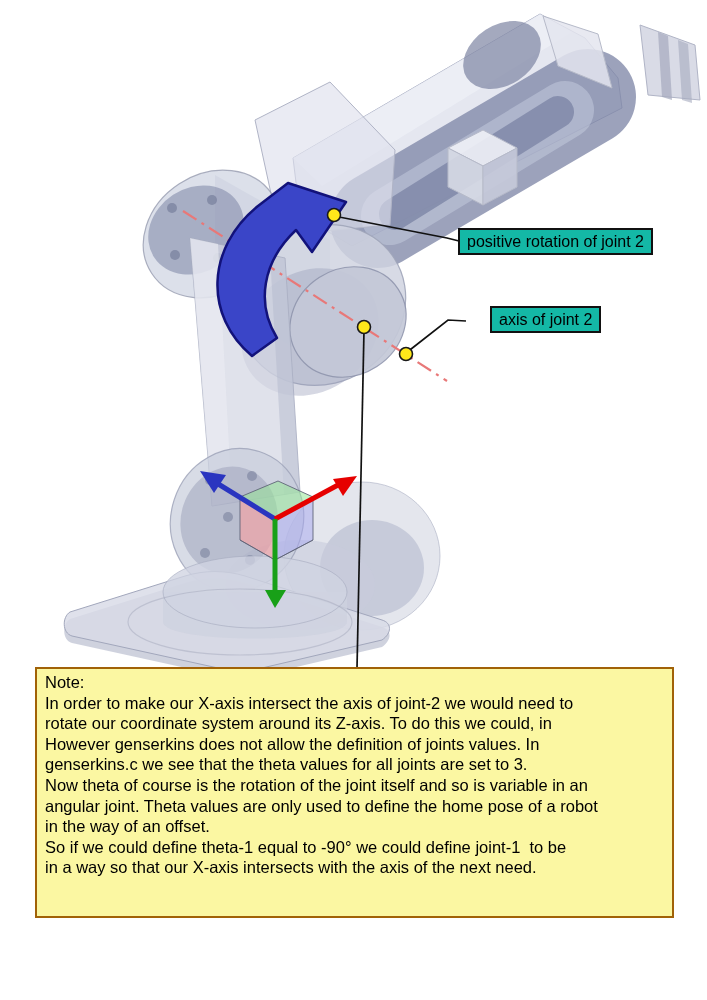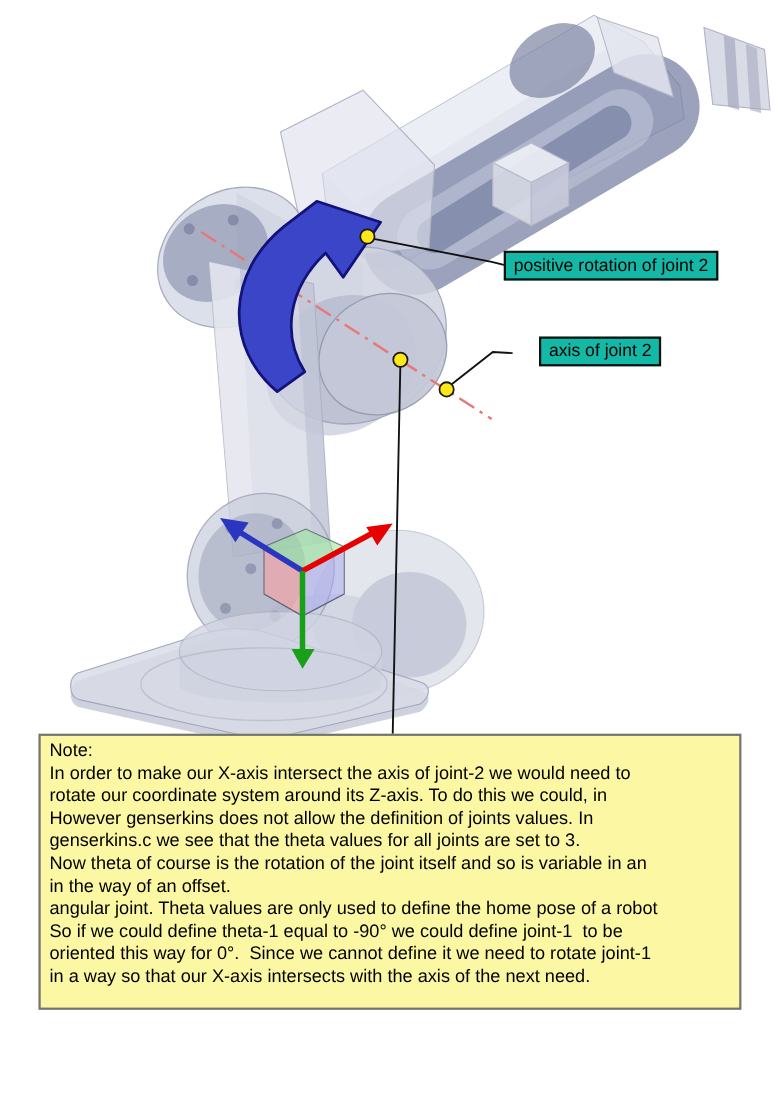--- a/index.html
+++ b/index.html
@@ -23,21 +23,21 @@
     z-index: 5;
     text-align: right;
   }
   #callout-rotation { left: 458px; top: 228px; }
   #callout-axis     { left: 466px; top: 306px; margin-left: 24px; }
   .note-box {
     position: absolute;
     left: 35px; top: 667px;
     width: 619px; height: 238px;
     background: #fbf7a2;
-    border: 2px solid #737373;
+    border: 2px solid #a16207;
     color: #000000;
     font-size: 16.5px;
     line-height: 20.6px;
     padding: 3px 8px 6px 8px;
     z-index: 4;
   }
   .note-line { white-space: pre-wrap; }
 </style>
 </head>
 <body>
@@ -154,18 +154,17 @@
 
 <div class="callout" id="callout-axis">axis of joint 2</div>
 
 <div class="note-box">
   <div class="note-line">Note:</div>
   <div class="note-line">In order to make our X-axis intersect the axis of joint-2 we would need to</div>
   <div class="note-line">rotate our coordinate system around its Z-axis. To do this we could, in</div>
   <div class="note-line">However genserkins does not allow the definition of joints values. In</div>
   <div class="note-line">genserkins.c we see that the theta values for all joints are set to 3.</div>
   <div class="note-line">Now theta of course is the rotation of the joint itself and so is variable in an</div>
+  <div class="note-line">angular joint. Theta values are only used to define the home pose of a robot</div>
   <div class="note-line">in the way of an offset.</div>
-  <div class="note-line">angular joint. Theta values are only used to define the home pose of a robot</div>
   <div class="note-line">So if we could define theta-1 equal to -90° we could define joint-1  to be</div>
-  <div class="note-line">oriented this way for 0°.  Since we cannot define it we need to rotate joint-1</div>
   <div class="note-line">in a way so that our X-axis intersects with the axis of the next need.</div>
 </div>
 
 </body></html>

